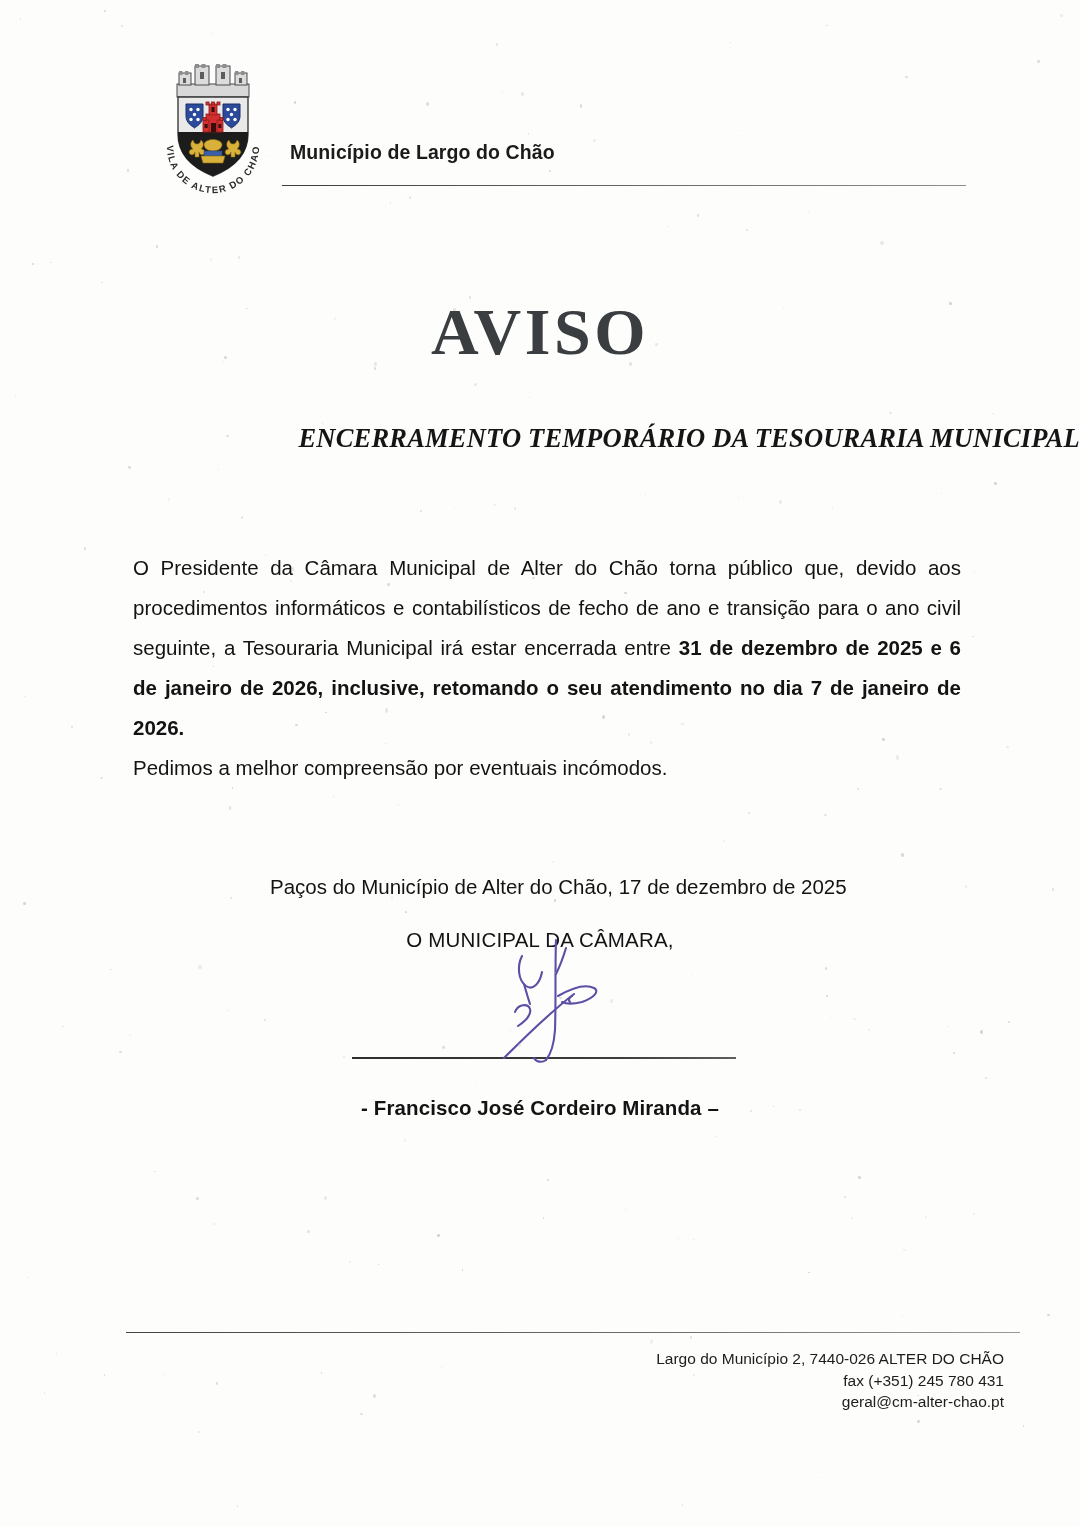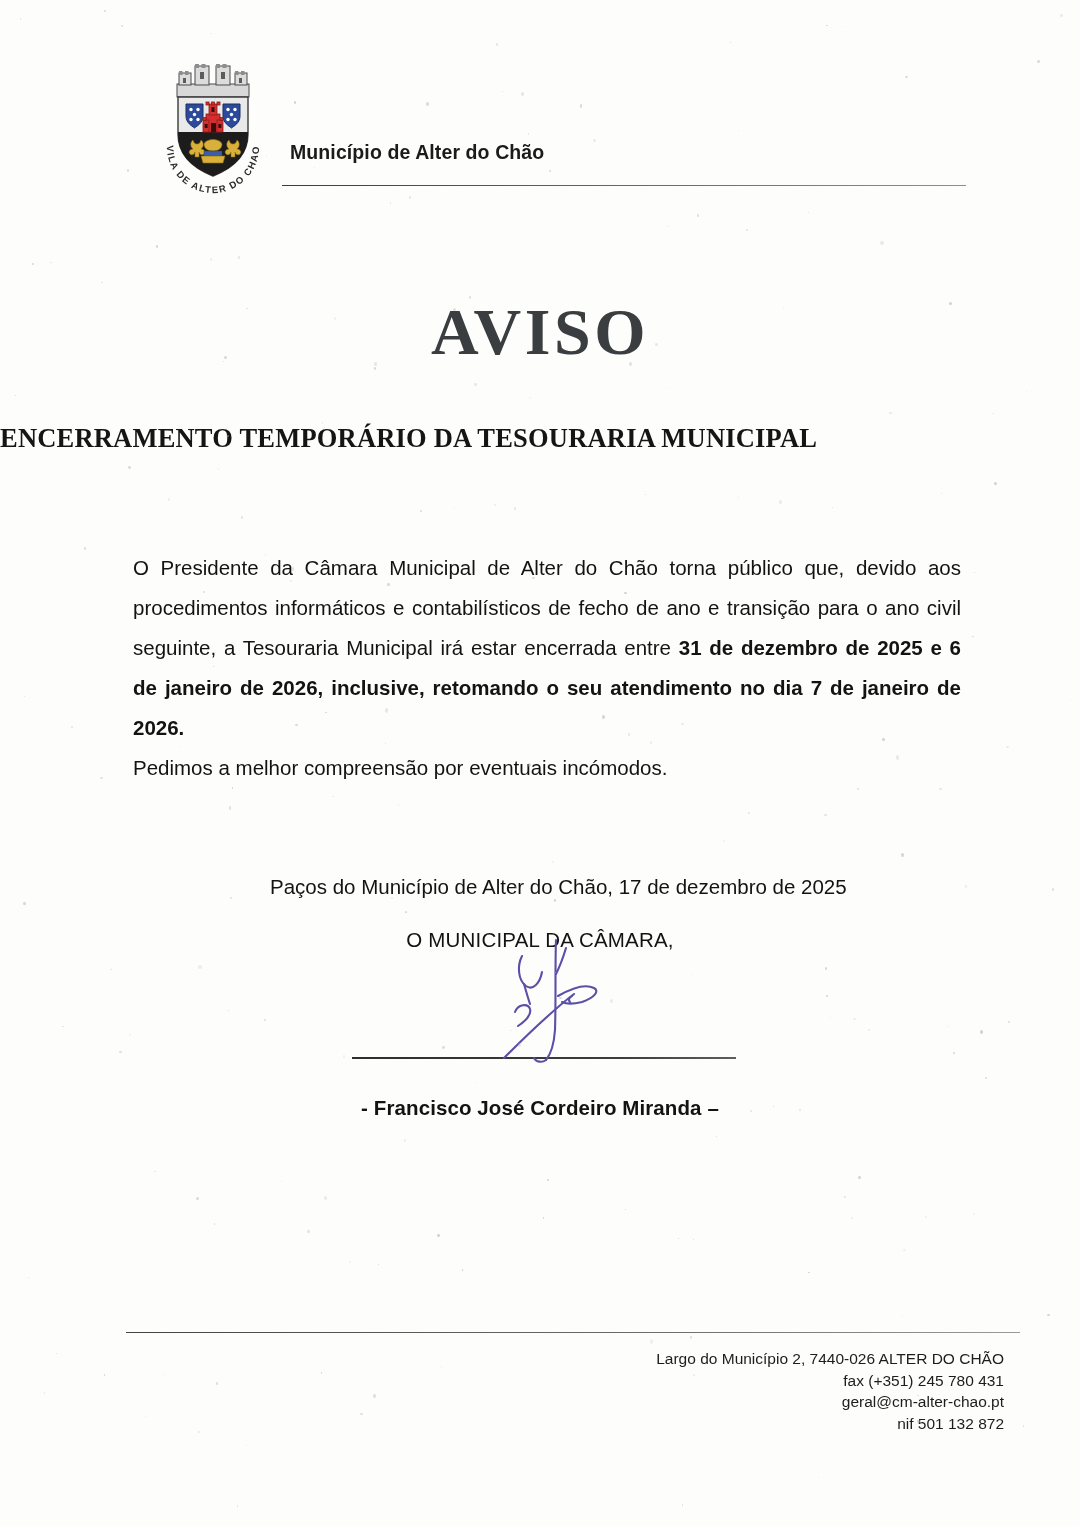--- a/index.html
+++ b/index.html
@@ -90,26 +90,27 @@
     font-weight: bold;
     letter-spacing: 3.5px;
     color: #3a3e41;
   }
 
   .subtitle {
     position: absolute;
     left: 0;
     top: 423px;
     width: 1080px;
-    text-align: left;
+    text-align: right;
     font-family: "Liberation Serif", serif;
     font-size: 26.5px;
     font-weight: bold;
     letter-spacing: .2px;
     color: #151515;
+    font-style: italic;
   }
 
   
   .body-text {
     position: absolute;
     left: 133px;
     top: 548px;
     width: 828px;
     font-size: 20.5px;
     line-height: 40px;
@@ -515,21 +516,21 @@
           </g>
         </g>
 
         <text font-family="Liberation Sans, sans-serif" font-size="9.5" font-weight="bold" fill="#2b2b2b" letter-spacing="1.4">
           <textPath href="#mottoArc" startOffset="50%" text-anchor="middle">VILA DE ALTER DO CHAO</textPath>
         </text>
       </svg>
     </div>
 
     <div class="org-block">
-      <div class="org-name">Município de Alter do Chão</div>
+      <div class="org-name">Município de Largo do Chão</div>
     </div>
     <div class="header-rule"></div>
   </div>
 
   <div class="title">AVISO</div>
   <div class="subtitle">ENCERRAMENTO TEMPORÁRIO DA TESOURARIA MUNICIPAL</div>
 
   <div class="body-text"><span>O Presidente da Câmara Municipal de Alter do Chão torna público que, devido aos procedimentos informáticos e contabilísticos de fecho de ano e transição para o ano civil seguinte, a Tesouraria Municipal irá estar encerrada entre </span><b>31 de dezembro de 2025 e 6 de janeiro de 2026, inclusive, retomando o seu atendimento no dia 7 de janeiro de 2026.</b></div>
 
   <div class="body-note">Pedimos a melhor compreensão por eventuais incómodos.</div>
@@ -554,16 +555,15 @@
   </div>
 
   <div class="sign-line"></div>
   <div class="sign-name">- Francisco José Cordeiro Miranda –</div>
 
   <div class="footer-rule"></div>
   <div class="footer">
     <div>Largo do Município 2, 7440-026 ALTER DO CHÃO</div>
     <div>fax  (+351) 245 780 431</div>
     <div>geral@cm-alter-chao.pt</div>
-    <div>nif  501 132 872</div>
   </div>
 
 </div>
 
 </body></html>

